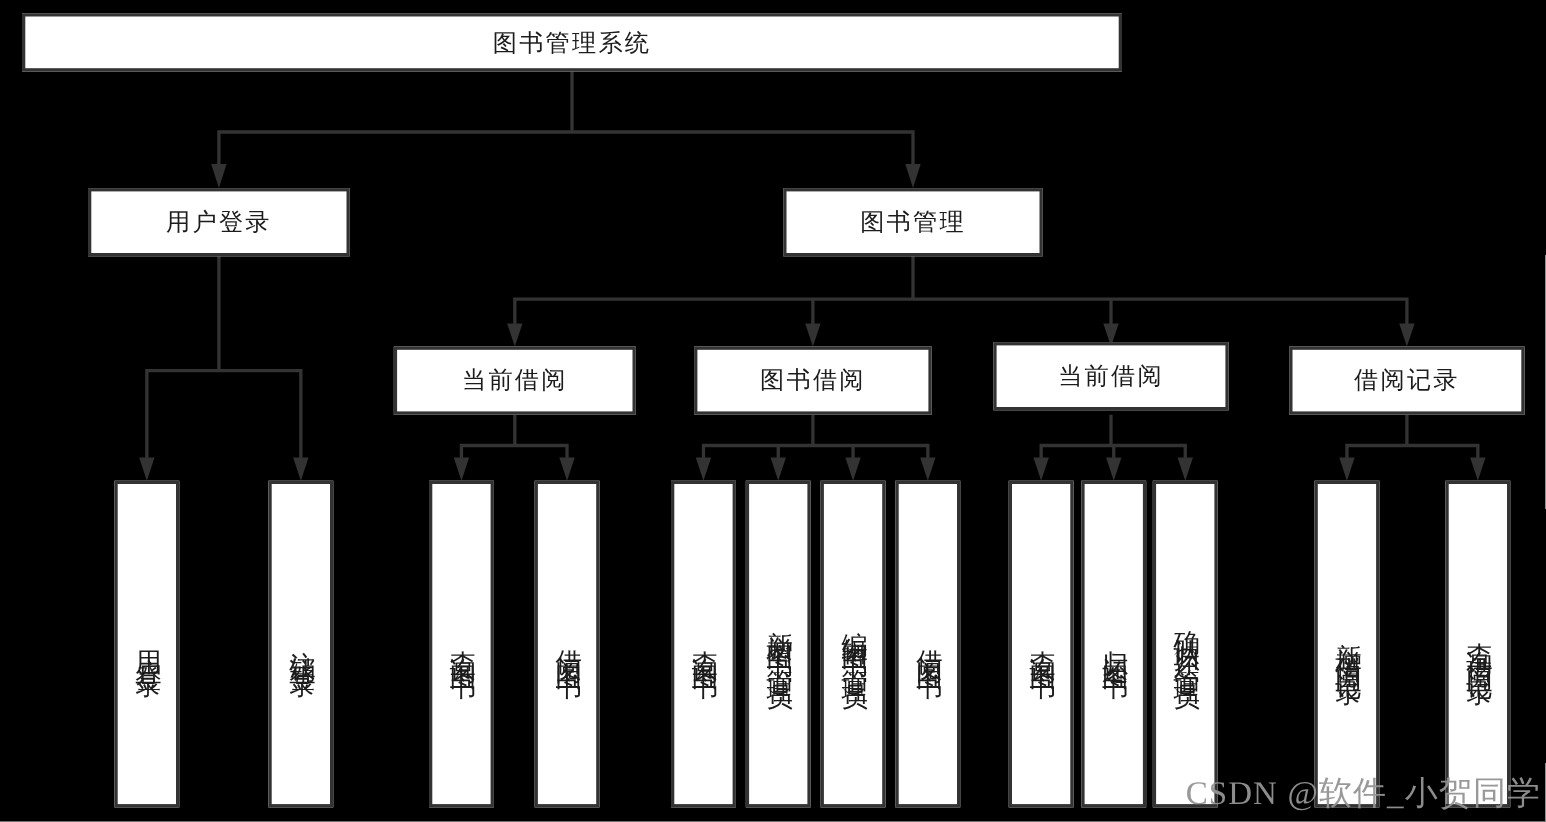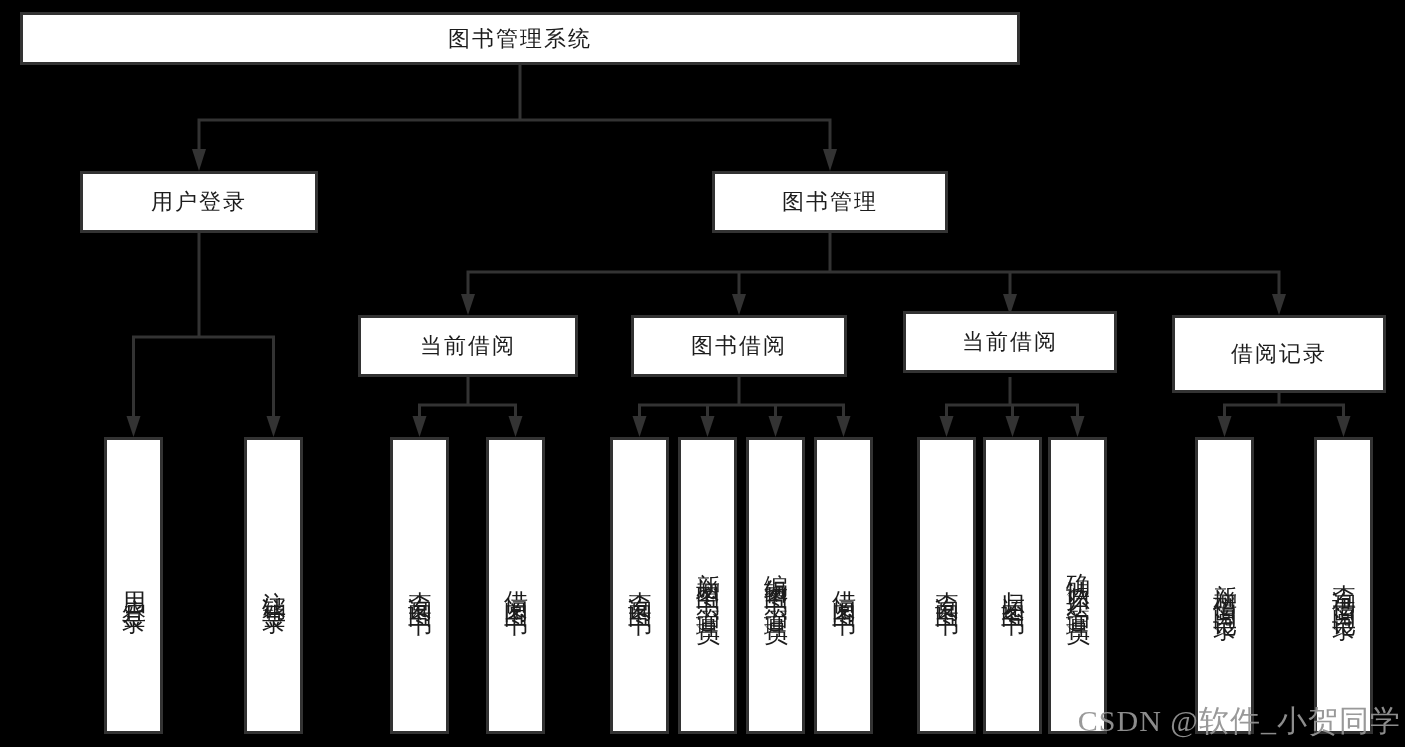--- a/index.html
+++ b/index.html
@@ -108,21 +108,21 @@
 
   <div class="box" style="left:358px;top:315px;width:220px;height:62px;">
     <span class="hlabel">当前借阅</span>
   </div>
   <div class="box" style="left:631px;top:315px;width:216px;height:62px;">
     <span class="hlabel">图书借阅</span>
   </div>
   <div class="box" style="left:903px;top:311px;width:214px;height:62px;">
     <span class="hlabel">当前借阅</span>
   </div>
-  <div class="box" style="left:1172px;top:315px;width:214px;height:78px;">
+  <div class="box" style="left:1172px;top:315px;width:214px;height:62px;">
     <span class="hlabel">借阅记录</span>
   </div>
 
   <div class="box" style="left:104px;top:437px;width:59px;height:297px;">
     <span class="vtext">用户登录</span>
   </div>
   <div class="box" style="left:244px;top:437px;width:59px;height:297px;">
     <span class="vtext">注销登录</span>
   </div>
 

